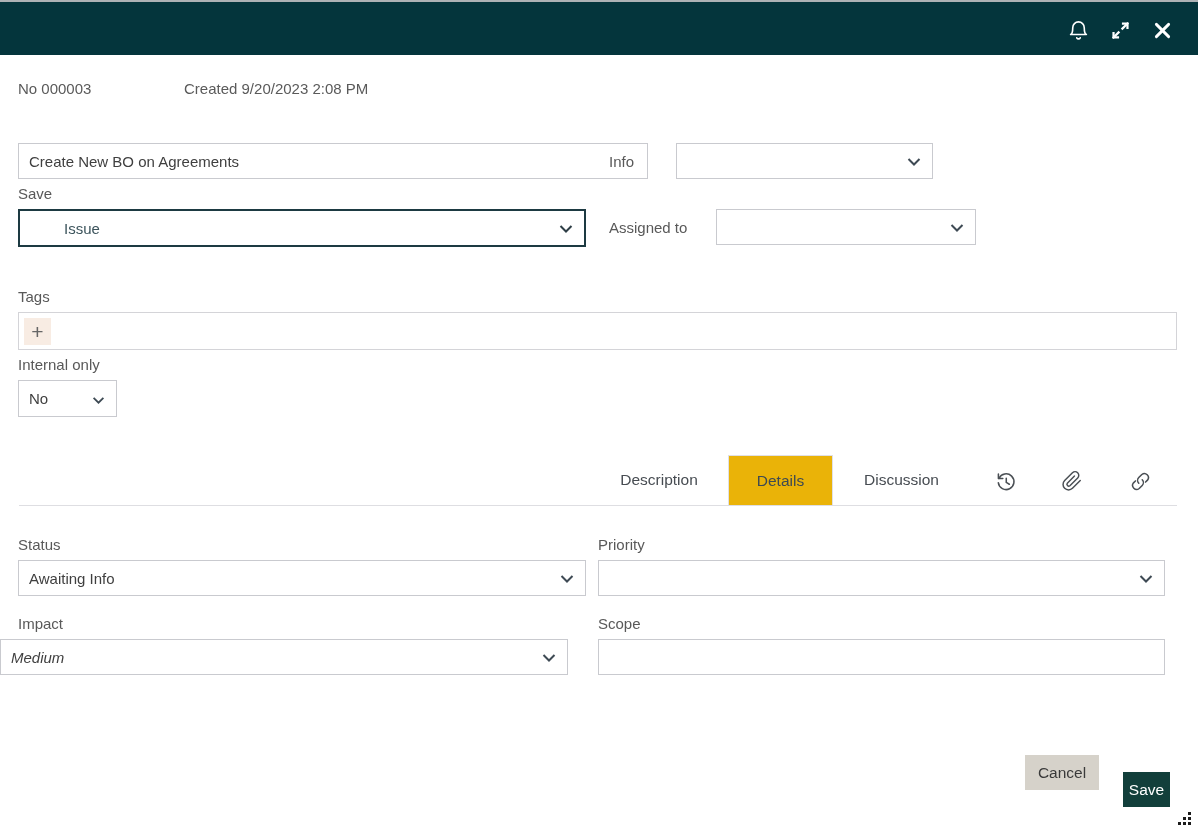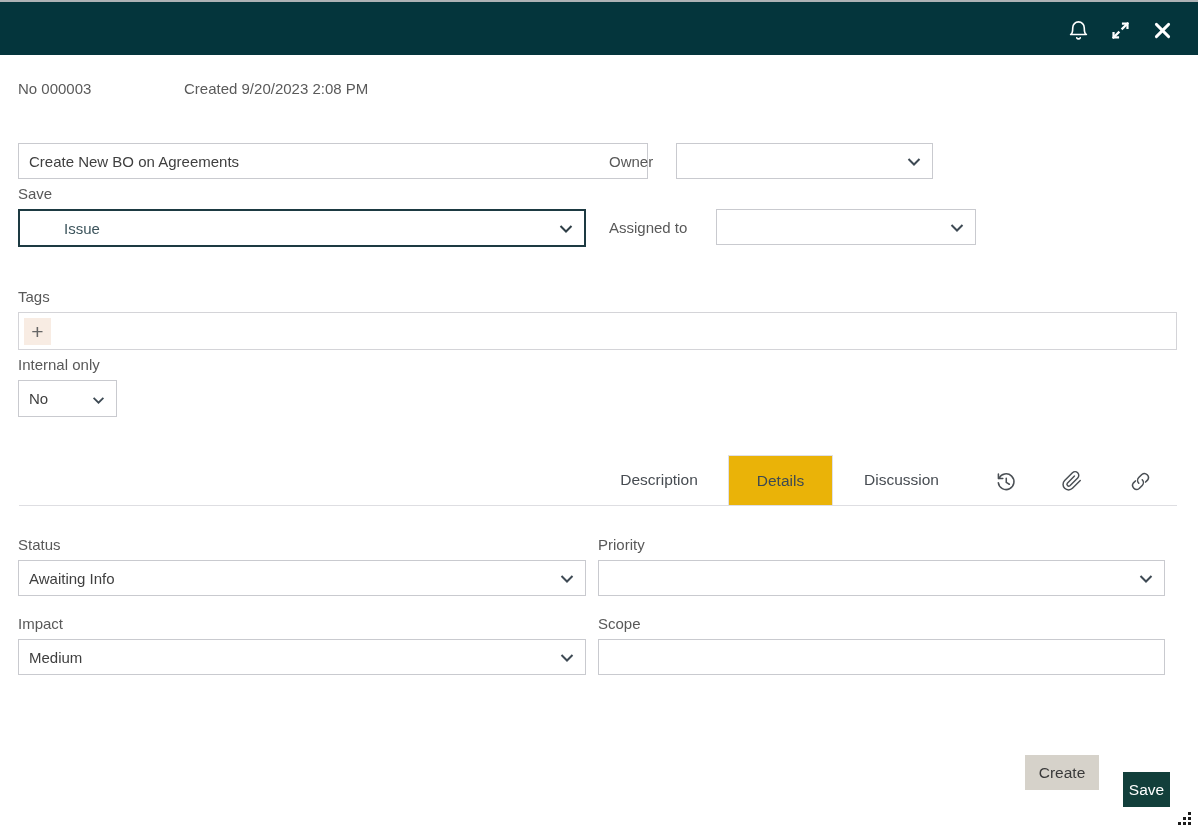--- a/index.html
+++ b/index.html
@@ -71,21 +71,21 @@
 </div>
 
 <span class="meta" style="left:18px;">No 000003</span>
 <span class="meta" style="left:184px;">Created 9/20/2023 2:08 PM</span>
 
 <span class="lbl" style="left:18px;top:119px;margin-top:29px;">Title</span>
 <div class="box" style="left:18px;top:143px;width:630px;height:36px;">
   <span>Create New BO on Agreements</span>
 </div>
 
-<span class="lbl" style="left:609px;top:153px;">Owner</span>
+<span class="lbl" style="left:609px;top:153px;">Info</span>
 <div class="box select" style="left:676px;top:143px;width:257px;height:36px;">
   <span></span>
   <span class="chev">
     <svg width="14" height="9" viewBox="0 0 14 9" fill="none" stroke="#3e4a54" stroke-width="2">
         <path d="M1.5 1.5 L7 7 L12.5 1.5"></path>
       </svg>
   </span>
 </div>
 
 <span class="lbl" style="left:18px;top:185px;">Save</span>
@@ -167,35 +167,35 @@
 <div class="box select" style="left:598px;top:560px;width:567px;height:36px;">
   <span></span>
   <span class="chev">
     <svg width="14" height="9" viewBox="0 0 14 9" fill="none" stroke="#3e4a54" stroke-width="2">
         <path d="M1.5 1.5 L7 7 L12.5 1.5"></path>
       </svg>
   </span>
 </div>
 
 <span class="lbl" style="left:18px;top:615px;">Impact</span>
-<div class="box select" style="left:18px;top:639px;width:568px;height:36px;">
+<div class="box select" style="left:0;top:639px;width:568px;height:36px;font-style:italic;">
   <span>Medium</span>
   <span class="chev">
     <svg width="14" height="9" viewBox="0 0 14 9" fill="none" stroke="#3e4a54" stroke-width="2">
         <path d="M1.5 1.5 L7 7 L12.5 1.5"></path>
       </svg>
   </span>
 </div>
 
 <span class="lbl" style="left:598px;top:615px;">Scope</span>
 <div class="box" style="left:598px;top:639px;width:567px;height:36px;">
   <span></span>
 </div>
 
-<button class="btn btn-cancel">Create</button>
+<button class="btn btn-cancel">Cancel</button>
 <button class="btn btn-save">Save</button>
 
 <span class="grip">
   <i style="left:10px;top:0;"></i>
   <i style="left:5px;top:5px;"></i>
     <i style="left:10px;top:5px;"></i>
   <i style="left:0;top:10px;"></i>
     <i style="left:5px;top:10px;"></i>
     <i style="left:10px;top:10px;"></i>
 </span>

